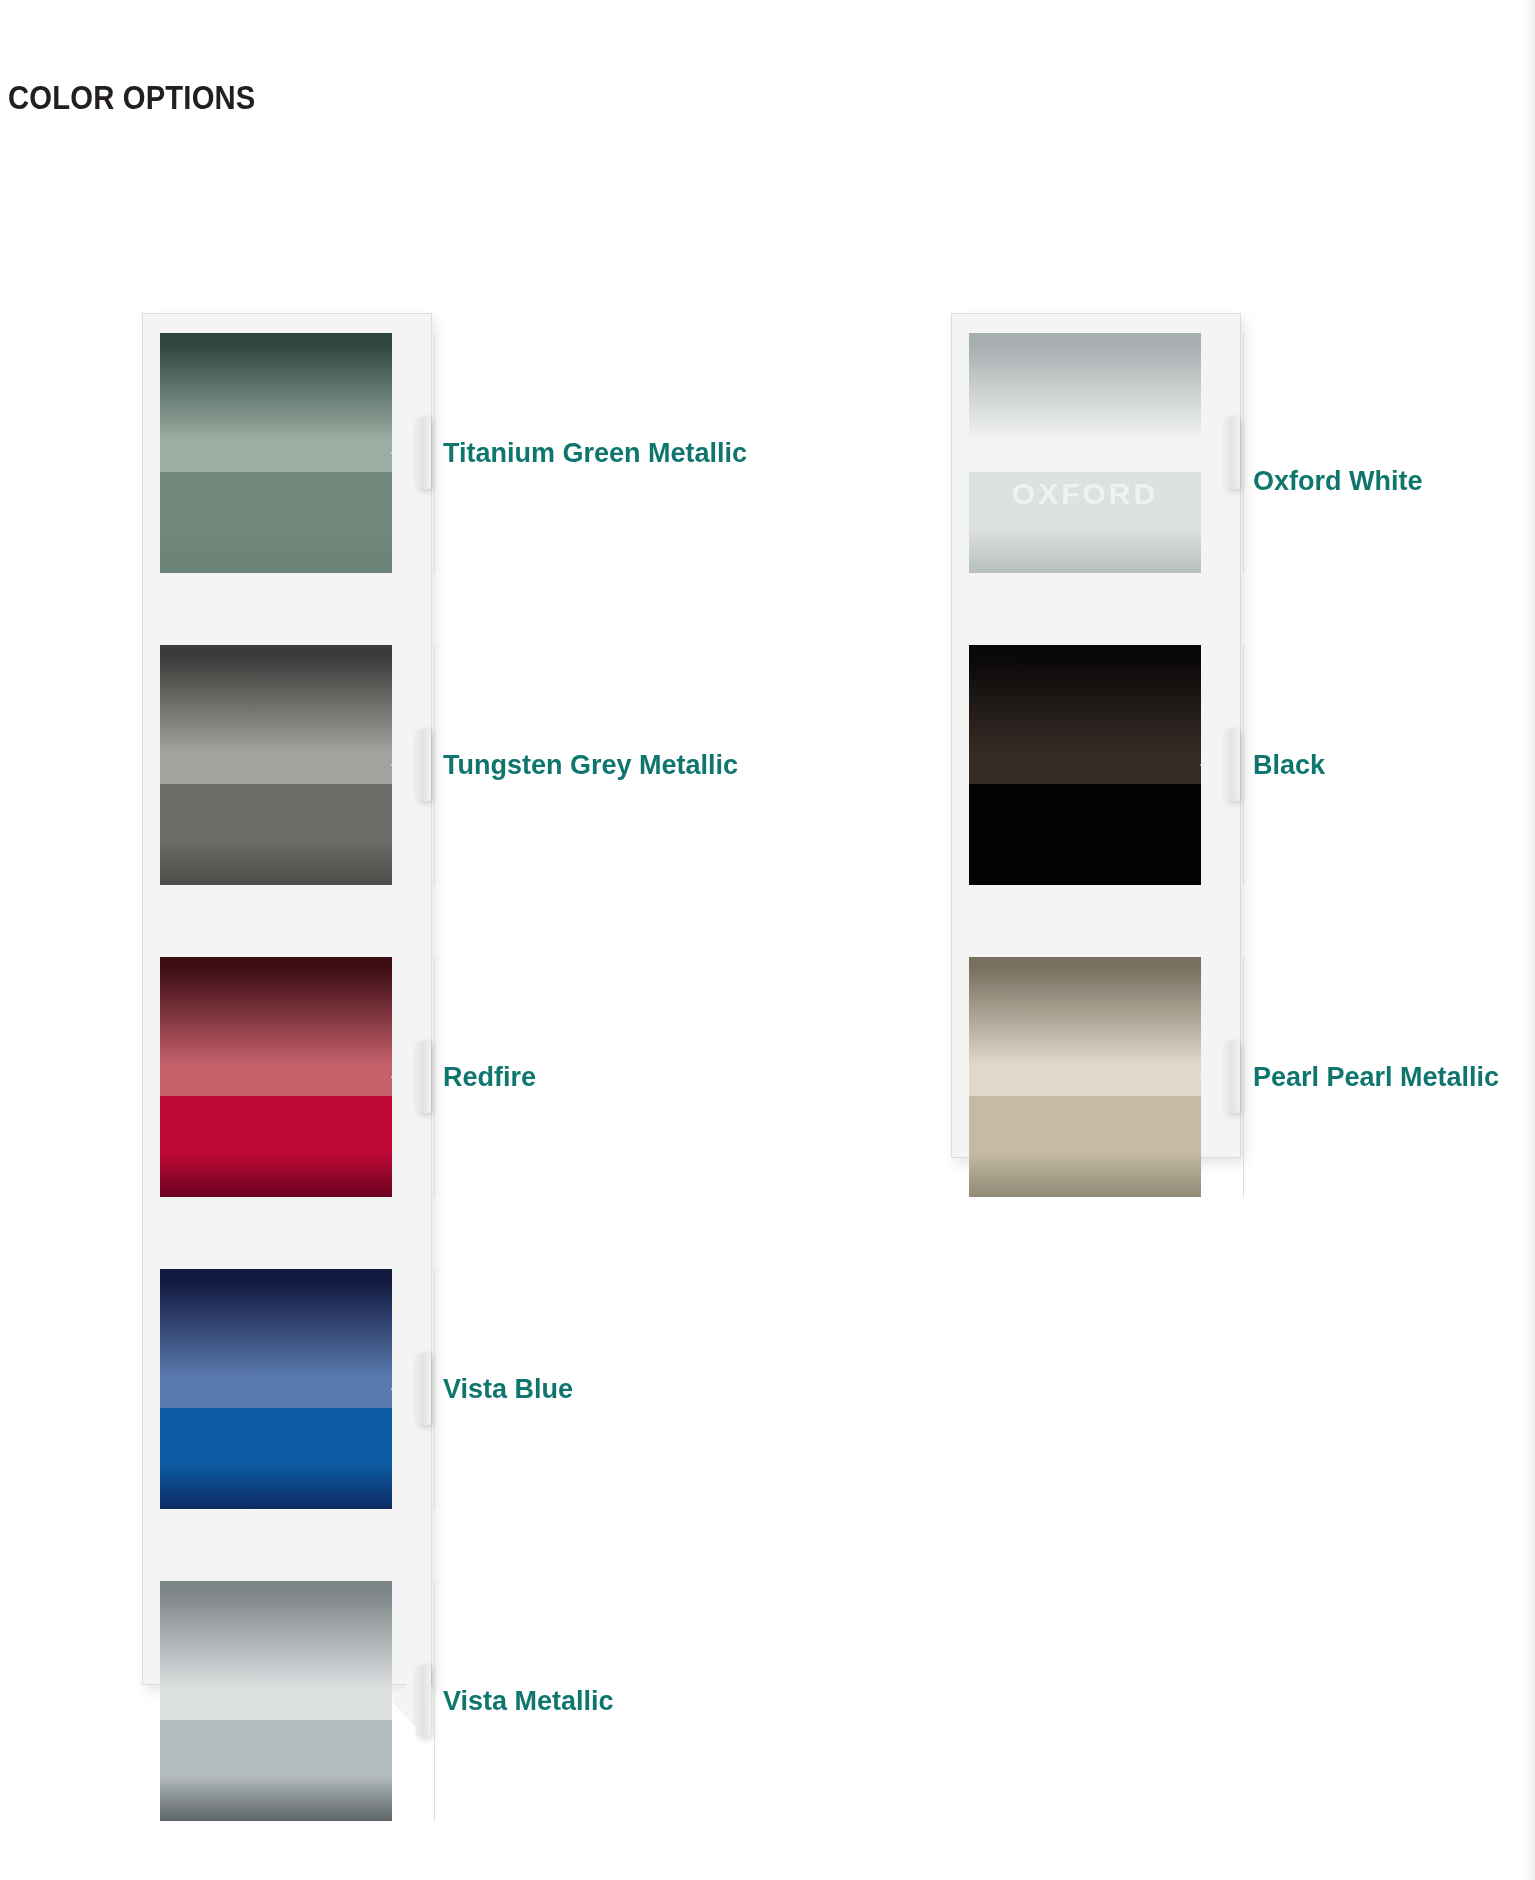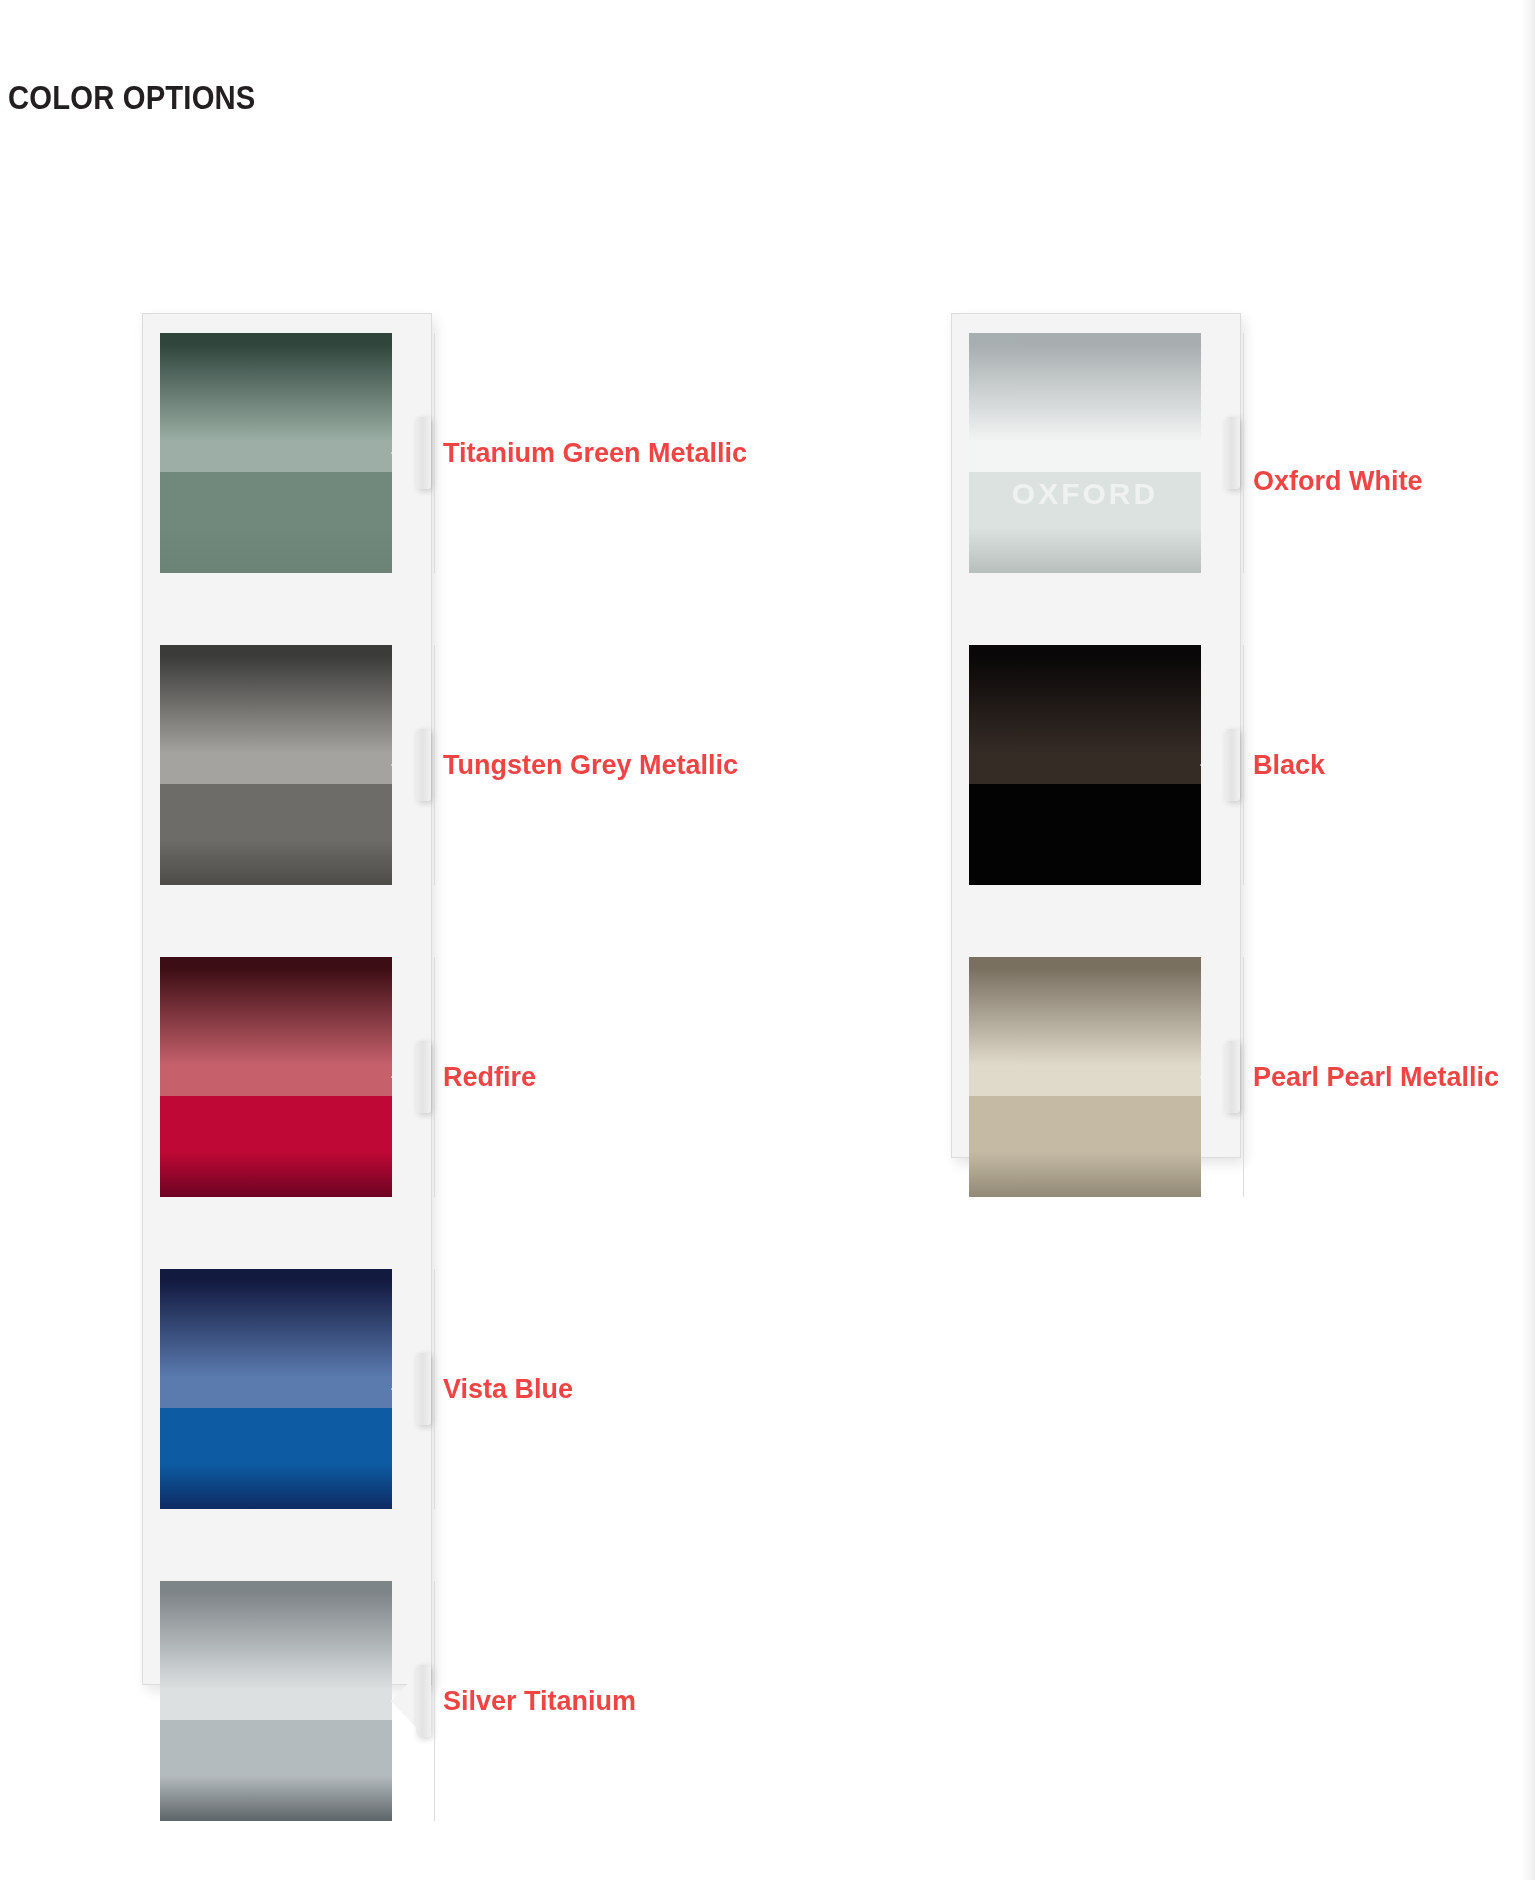--- a/index.html
+++ b/index.html
@@ -136,21 +136,21 @@
   }
 
   .swatch-label {
     position: absolute;
     left: 0;
     top: 50%;
     transform: translateY(-50%);
     font-family: "Liberation Sans Narrow", "Liberation Sans", sans-serif;
     font-size: 27px;
     font-weight: bold;
-    color: #ef4444;
+    color: #0f766e;
     white-space: nowrap;
     transform-origin: left center;
   }
 </style>
 </head>
 <body>
 
 <div class="canvas-edge-right"></div>
 
 <div class="page-title">COLOR OPTIONS</div>
@@ -216,21 +216,21 @@
         <div class="band-top" style="background: linear-gradient(rgb(126, 133, 136) 0%, rgb(126, 133, 136) 8%, rgb(223, 227, 228) 78%, rgb(223, 227, 228) 100%);"></div>
         <div class="band-bottom" style="background: linear-gradient(rgb(182, 189, 192) 0%, rgb(182, 189, 192) 55%, rgb(94, 101, 104) 100%);"></div>
         <div class="grain"></div>
       </div>
       <div class="pointer-wrap">
         <div class="notch"></div>
         <div class="tab"></div>
         <div class="tab-edge"></div>
       </div>
     </div>
-    <div class="swatch-label" style="left: 443px; top: 1701px;">Silver Titanium</div>
+    <div class="swatch-label" style="left: 443px; top: 1701px;">Vista Metallic</div>
     <div class="swatch-row" style="left: 969px; top: 333px; width: 274px;">
       <div class="swatch">
         <div class="band-top" style="background: linear-gradient(rgb(169, 176, 177) 0%, rgb(169, 176, 177) 8%, rgb(246, 248, 247) 78%, rgb(246, 248, 247) 100%);"></div>
         <div class="band-bottom" style="background: linear-gradient(rgb(223, 229, 226) 0%, rgb(223, 229, 226) 55%, rgb(185, 193, 191) 100%);"></div>
         <div class="grain"></div>
         <div class="watermark">OXFORD</div>
       </div>
       <div class="pointer-wrap">
         <div class="notch"></div>
         <div class="tab"></div>

